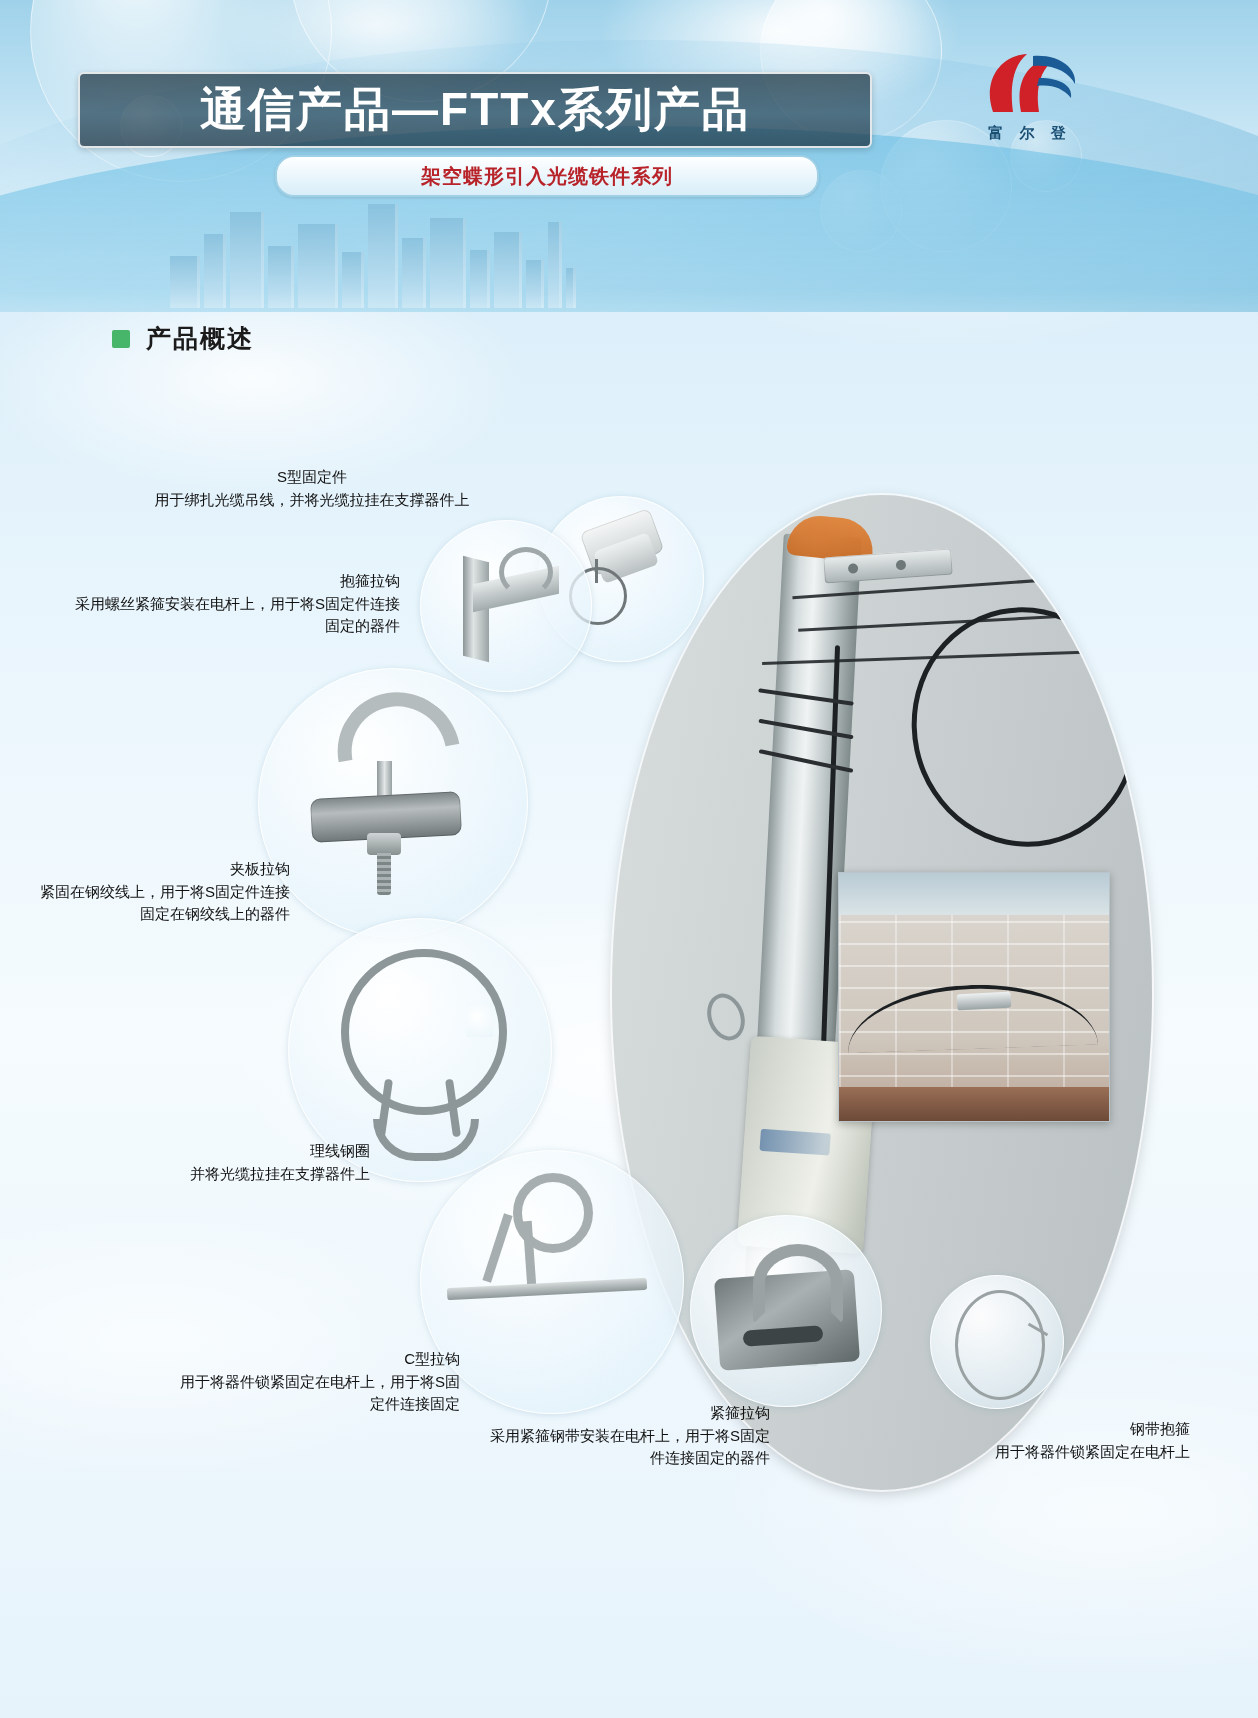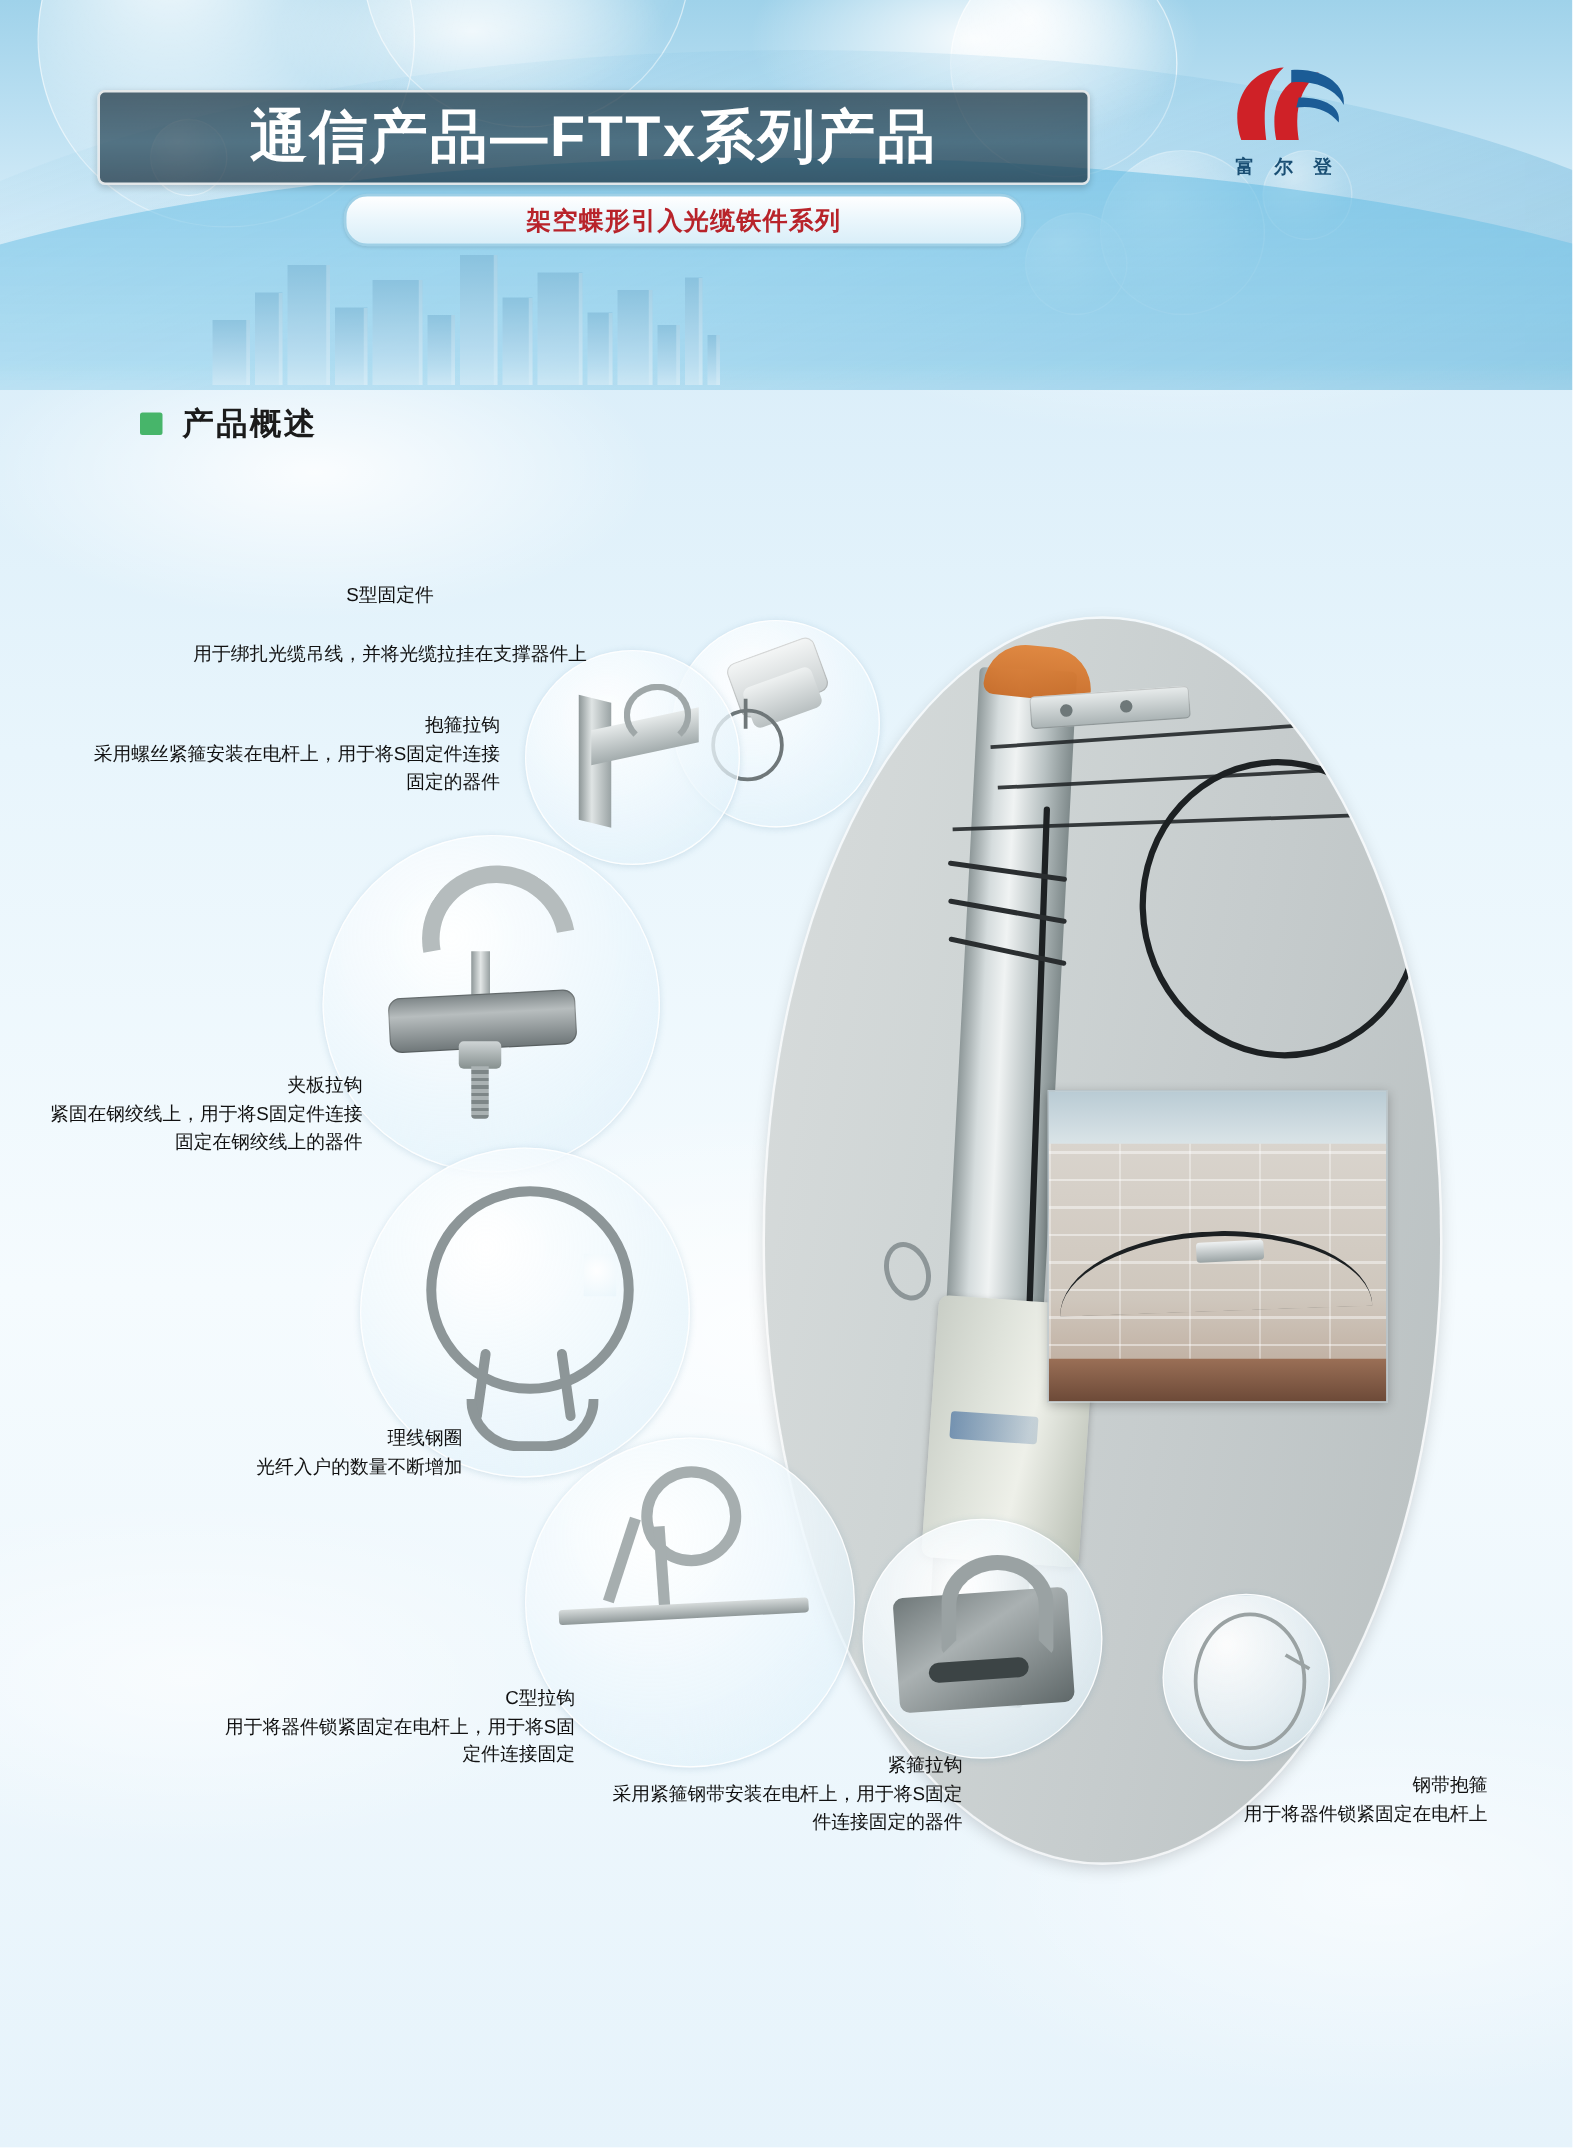--- a/index.html
+++ b/index.html
@@ -689,21 +689,21 @@
   </div>
 
   <div class="prod c-s">
     <span class="s-body"></span>
     <span class="s-body2"></span>
     <span class="s-stem"></span>
     <span class="s-wire"></span>
   </div>
   <div class="cap-label right" style="left:92px; top:466px; width:440px;">
     <span class="t" style="text-align:center;">S型固定件</span>
-    <span style="display:block;text-align:center;margin-top:24px;">用于绑扎光缆吊线，并将光缆拉挂在支撑器件上</span>
+    <span style="display:block;text-align:center;">用于绑扎光缆吊线，并将光缆拉挂在支撑器件上</span>
   </div>
 
   <div class="prod c-l">
     <span class="l-v"></span>
     <span class="l-h"></span>
     <span class="l-ring"></span>
   </div>
   <div class="cap-label right" style="left:70px; top:570px; width:330px;">
     <span class="t">抱箍拉钩</span>
     <span>采用螺丝紧箍安装在电杆上，用于将S固定件连接固定的器件</span>
@@ -723,21 +723,21 @@
 
   <div class="prod c-ring">
     <span class="r-main"></span>
     <span class="r-gap"></span>
     <span class="r-leg1"></span>
     <span class="r-leg2"></span>
     <span class="r-foot"></span>
   </div>
   <div class="cap-label center" style="left:110px; top:1140px; width:260px;">
     <span class="t">理线钢圈</span>
-    <span>光纤入户的数量不断增加</span>
+    <span>并将光缆拉挂在支撑器件上</span>
   </div>
 
   <div class="prod c-chook">
     <span class="ch-loop"></span>
     <span class="ch-arm"></span>
     <span class="ch-arm2"></span>
     <span class="ch-base"></span>
   </div>
   <div class="cap-label right" style="left:170px; top:1348px; width:290px;">
     <span class="t">C型拉钩</span>

